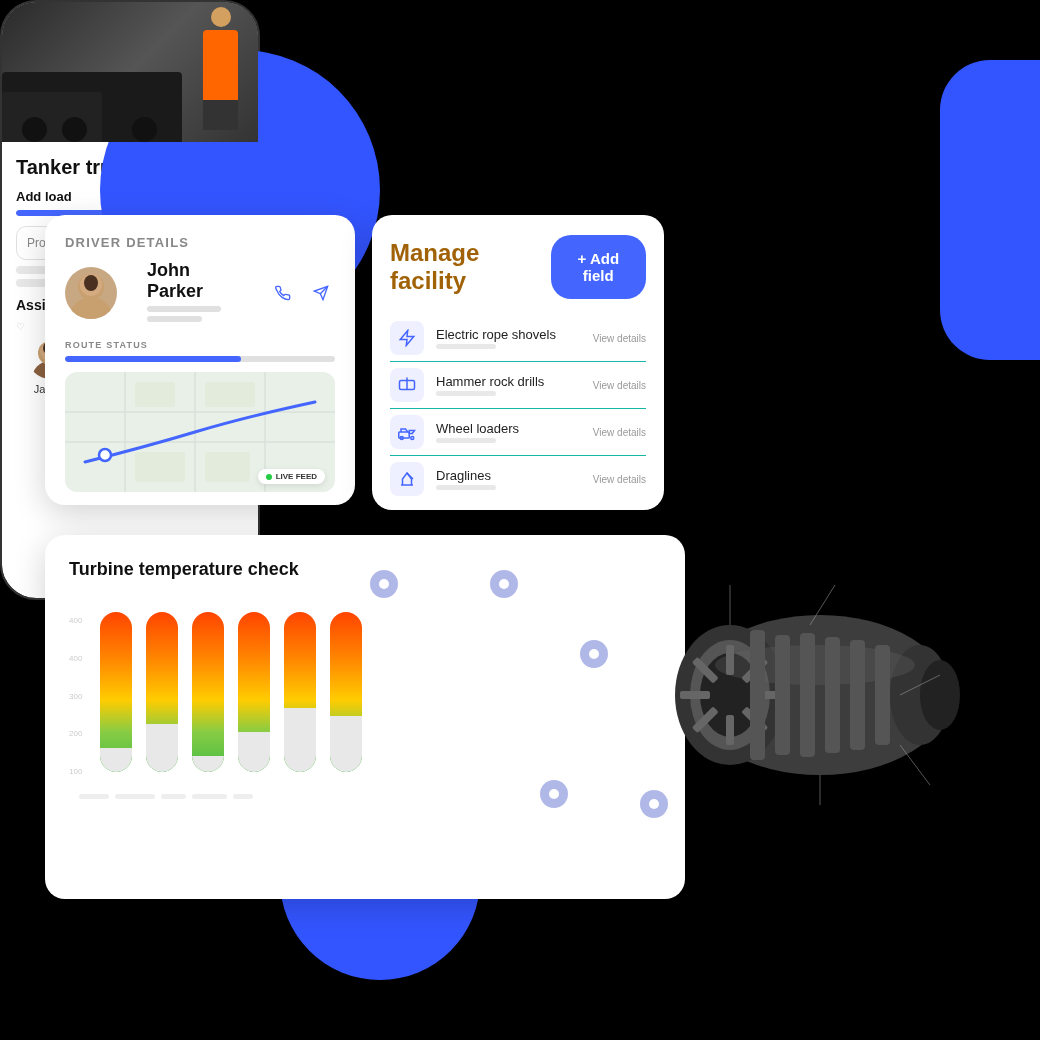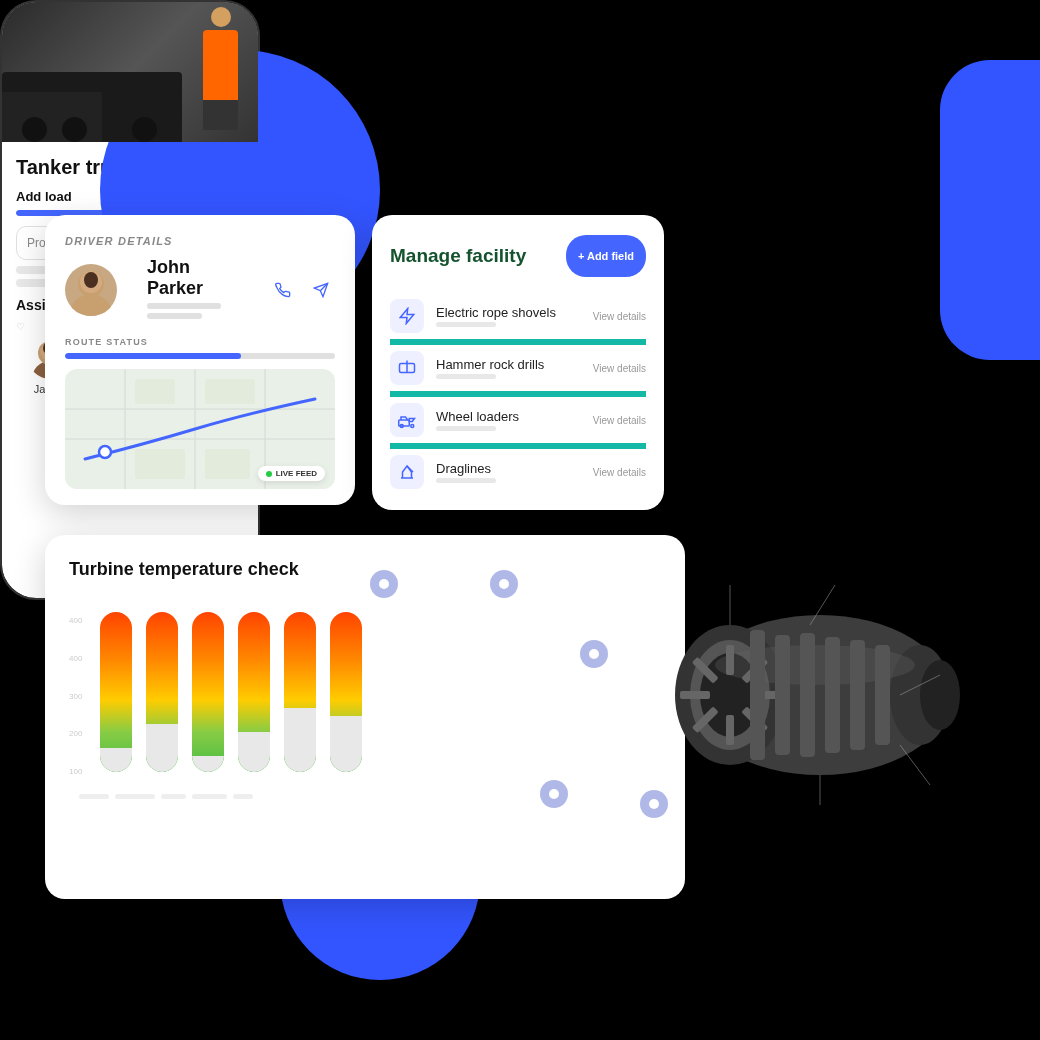--- a/index.html
+++ b/index.html
@@ -55,27 +55,26 @@
 
     
     .driver-card {
       top: 215px;
       left: 45px;
       width: 310px;
       height: 290px;
       padding: 20px;
     }
     .driver-card .section-label {
-      font-size: 11px;
+      font-size: 13px;
       font-weight: 700;
       letter-spacing: 1.2px;
       color: #888;
       text-transform: uppercase;
       margin-bottom: 10px;
-      font-style: italic;
     }
     .driver-info {
       display: flex;
       align-items: center;
       gap: 30px;
       margin-bottom: 14px;
     }
     .driver-avatar {
       width: 52px;
       height: 52px;
@@ -172,42 +171,42 @@
       height: 295px;
       padding: 20px 18px;
     }
     .facility-header {
       display: flex;
       align-items: center;
       justify-content: space-between;
       margin-bottom: 16px;
     }
     .facility-title {
-      font-size: 19px;
+      font-size: 24px;
       font-weight: 700;
-      color: #14532d;
+      color: #a16207;
     }
     .add-field-btn {
       background: #4466ff;
       color: #fff;
       border: none;
       border-radius: 20px;
       padding: 15px 12px;
-      font-size: 11px;
+      font-size: 15px;
       font-weight: 600;
       cursor: pointer;
       display: flex;
       align-items: center;
       gap: 4px;
     }
     .facility-item {
       display: flex;
       align-items: center;
       padding: 6px 0;
-      border-bottom: 6px solid #14b8a6;
+      border-bottom: 1px solid #14b8a6;
     }
     .facility-item:last-child { border-bottom: none; }
     .facility-icon {
       width: 34px;
       height: 34px;
       background: #eef0ff;
       border-radius: 8px;
       display: flex;
       align-items: center;
       justify-content: center;

